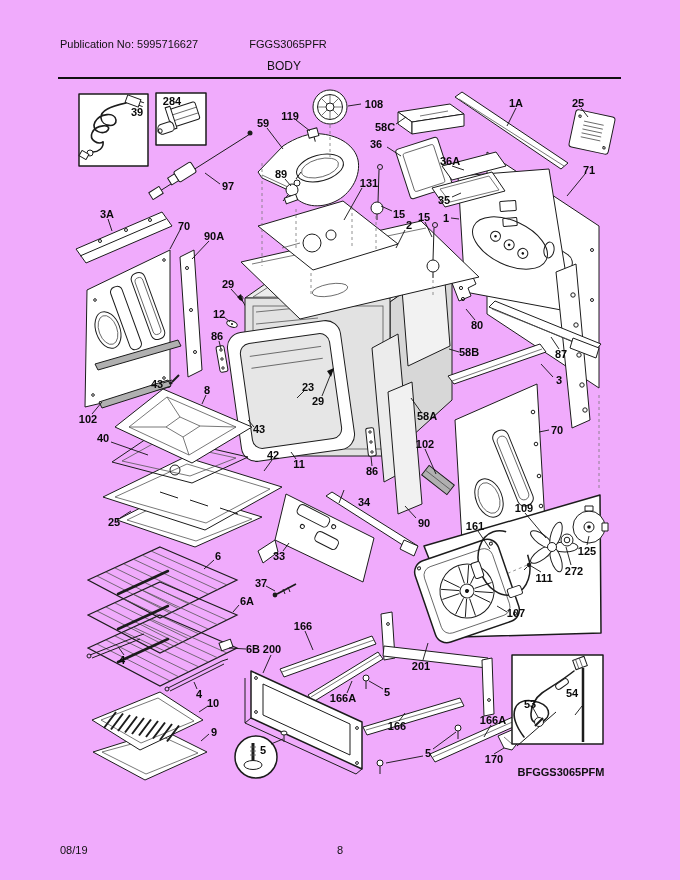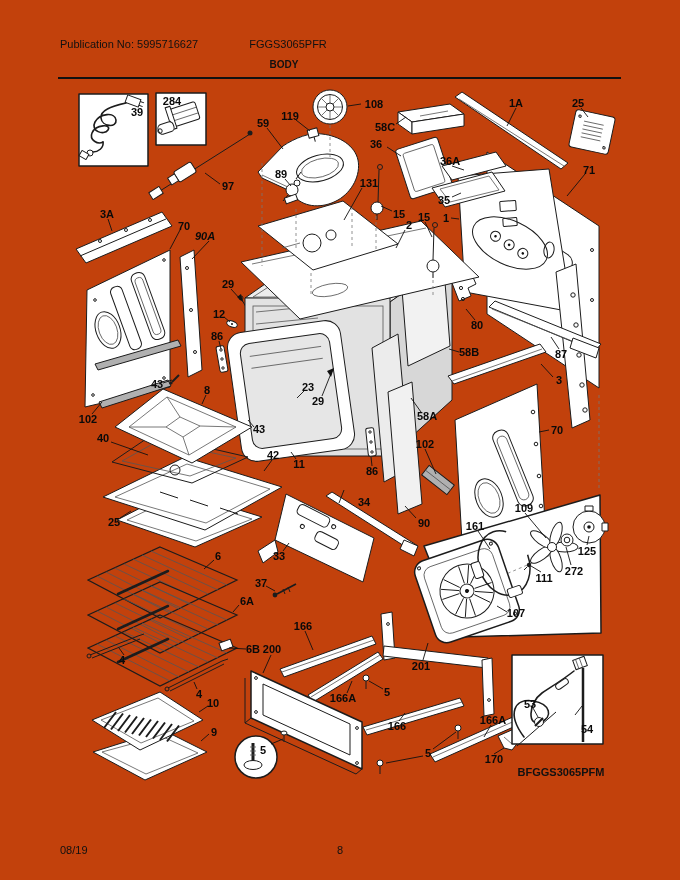--- a/index.html
+++ b/index.html
@@ -1,20 +1,20 @@
 <!DOCTYPE html>
 <html><head>
 <meta charset="utf-8">
 <style>
   html,body{margin:0;padding:0;background:#888}
-  .page{position:relative;width:680px;height:880px;background:#c2410c;
+  .page{position:relative;width:680px;height:880px;background:#f0abfc;
         font-family:"Liberation Sans",sans-serif;color:#111;overflow:hidden;margin:0 auto}
   .hdr-pub{position:absolute;left:60px;top:38px;font-size:11px}
   .hdr-model{position:absolute;left:0;top:38px;width:576px;text-align:center;font-size:11px}
-  .hdr-title{position:absolute;left:0;top:59px;width:568px;text-align:center;font-size:10px;font-weight:bold}
+  .hdr-title{position:absolute;left:0;top:59px;width:568px;text-align:center;font-size:12px;font-weight:normal}
   .hdr-rule{position:absolute;left:58px;top:77px;width:563px;border-top:2px solid #111;height:0}
   .ftr-date{position:absolute;left:60px;top:844px;font-size:11px}
   .ftr-page{position:absolute;left:0;top:844px;width:680px;text-align:center;font-size:11px}
   .model-variant{position:absolute;left:561px;top:772px;transform:translate(-50%,-50%);
                  font-size:11px;font-weight:bold;white-space:nowrap}
   .diagram-svg{position:absolute;left:0;top:0}
   .callout-layer{position:absolute;left:0;top:0;width:680px;height:880px;pointer-events:none}
   .callout{position:absolute;transform:translate(-50%,-50%);font-size:11px;font-weight:bold;
            white-space:nowrap;color:#0a0a0a}
   
@@ -585,21 +585,21 @@
       <span class="callout" style="left: 369px; top: 183px;">131</span>
       <span class="callout" style="left: 399px; top: 214px;">15</span>
       <span class="callout" style="left: 409px; top: 225px;">2</span>
       <span class="callout" style="left: 424px; top: 217px;">15</span>
       <span class="callout" style="left: 446px; top: 218px;">1</span>
       <span class="callout" style="left: 516px; top: 103px;">1A</span>
       <span class="callout" style="left: 578px; top: 103px;">25</span>
       <span class="callout" style="left: 589px; top: 170px;">71</span>
       <span class="callout" style="left: 107px; top: 214px;">3A</span>
       <span class="callout" style="left: 184px; top: 226px;">70</span>
-      <span class="callout" style="left: 205px; top: 236px; font-style: italic;">90A</span>
+      <span class="callout" style="left: 214px; top: 236px;">90A</span>
       <span class="callout" style="left: 228px; top: 284px;">29</span>
       <span class="callout" style="left: 219px; top: 314px;">12</span>
       <span class="callout" style="left: 217px; top: 336px;">86</span>
       <span class="callout" style="left: 477px; top: 325px;">80</span>
       <span class="callout" style="left: 469px; top: 352px;">58B</span>
       <span class="callout" style="left: 561px; top: 354px;">87</span>
       <span class="callout" style="left: 559px; top: 380px;">3</span>
       <span class="callout" style="left: 557px; top: 430px;">70</span>
       <span class="callout" style="left: 157px; top: 384px;">43</span>
       <span class="callout" style="left: 207px; top: 390px;">8</span>
@@ -635,20 +635,20 @@
       <span class="callout" style="left: 428px; top: 753px;">5</span>
       <span class="callout" style="left: 494px; top: 759px;">170</span>
       <span class="callout" style="left: 263px; top: 750px;">5</span>
       <span class="callout" style="left: 524px; top: 508px;">109</span>
       <span class="callout" style="left: 475px; top: 526px;">161</span>
       <span class="callout" style="left: 587px; top: 551px;">125</span>
       <span class="callout" style="left: 574px; top: 571px;">272</span>
       <span class="callout" style="left: 544px; top: 578px;">111</span>
       <span class="callout" style="left: 516px; top: 613px;">107</span>
       <span class="callout" style="left: 530px; top: 704px;">53</span>
-      <span class="callout" style="left: 572px; top: 729px; margin-left: 15px;">54</span>
+      <span class="callout" style="left: 572px; top: 693px;">54</span>
     </div>
 
   <div class="model-variant">BFGGS3065PFM</div>
 
   <div class="ftr-date">08/19</div>
   <div class="ftr-page">8</div>
 </div>
 
 </body></html>

